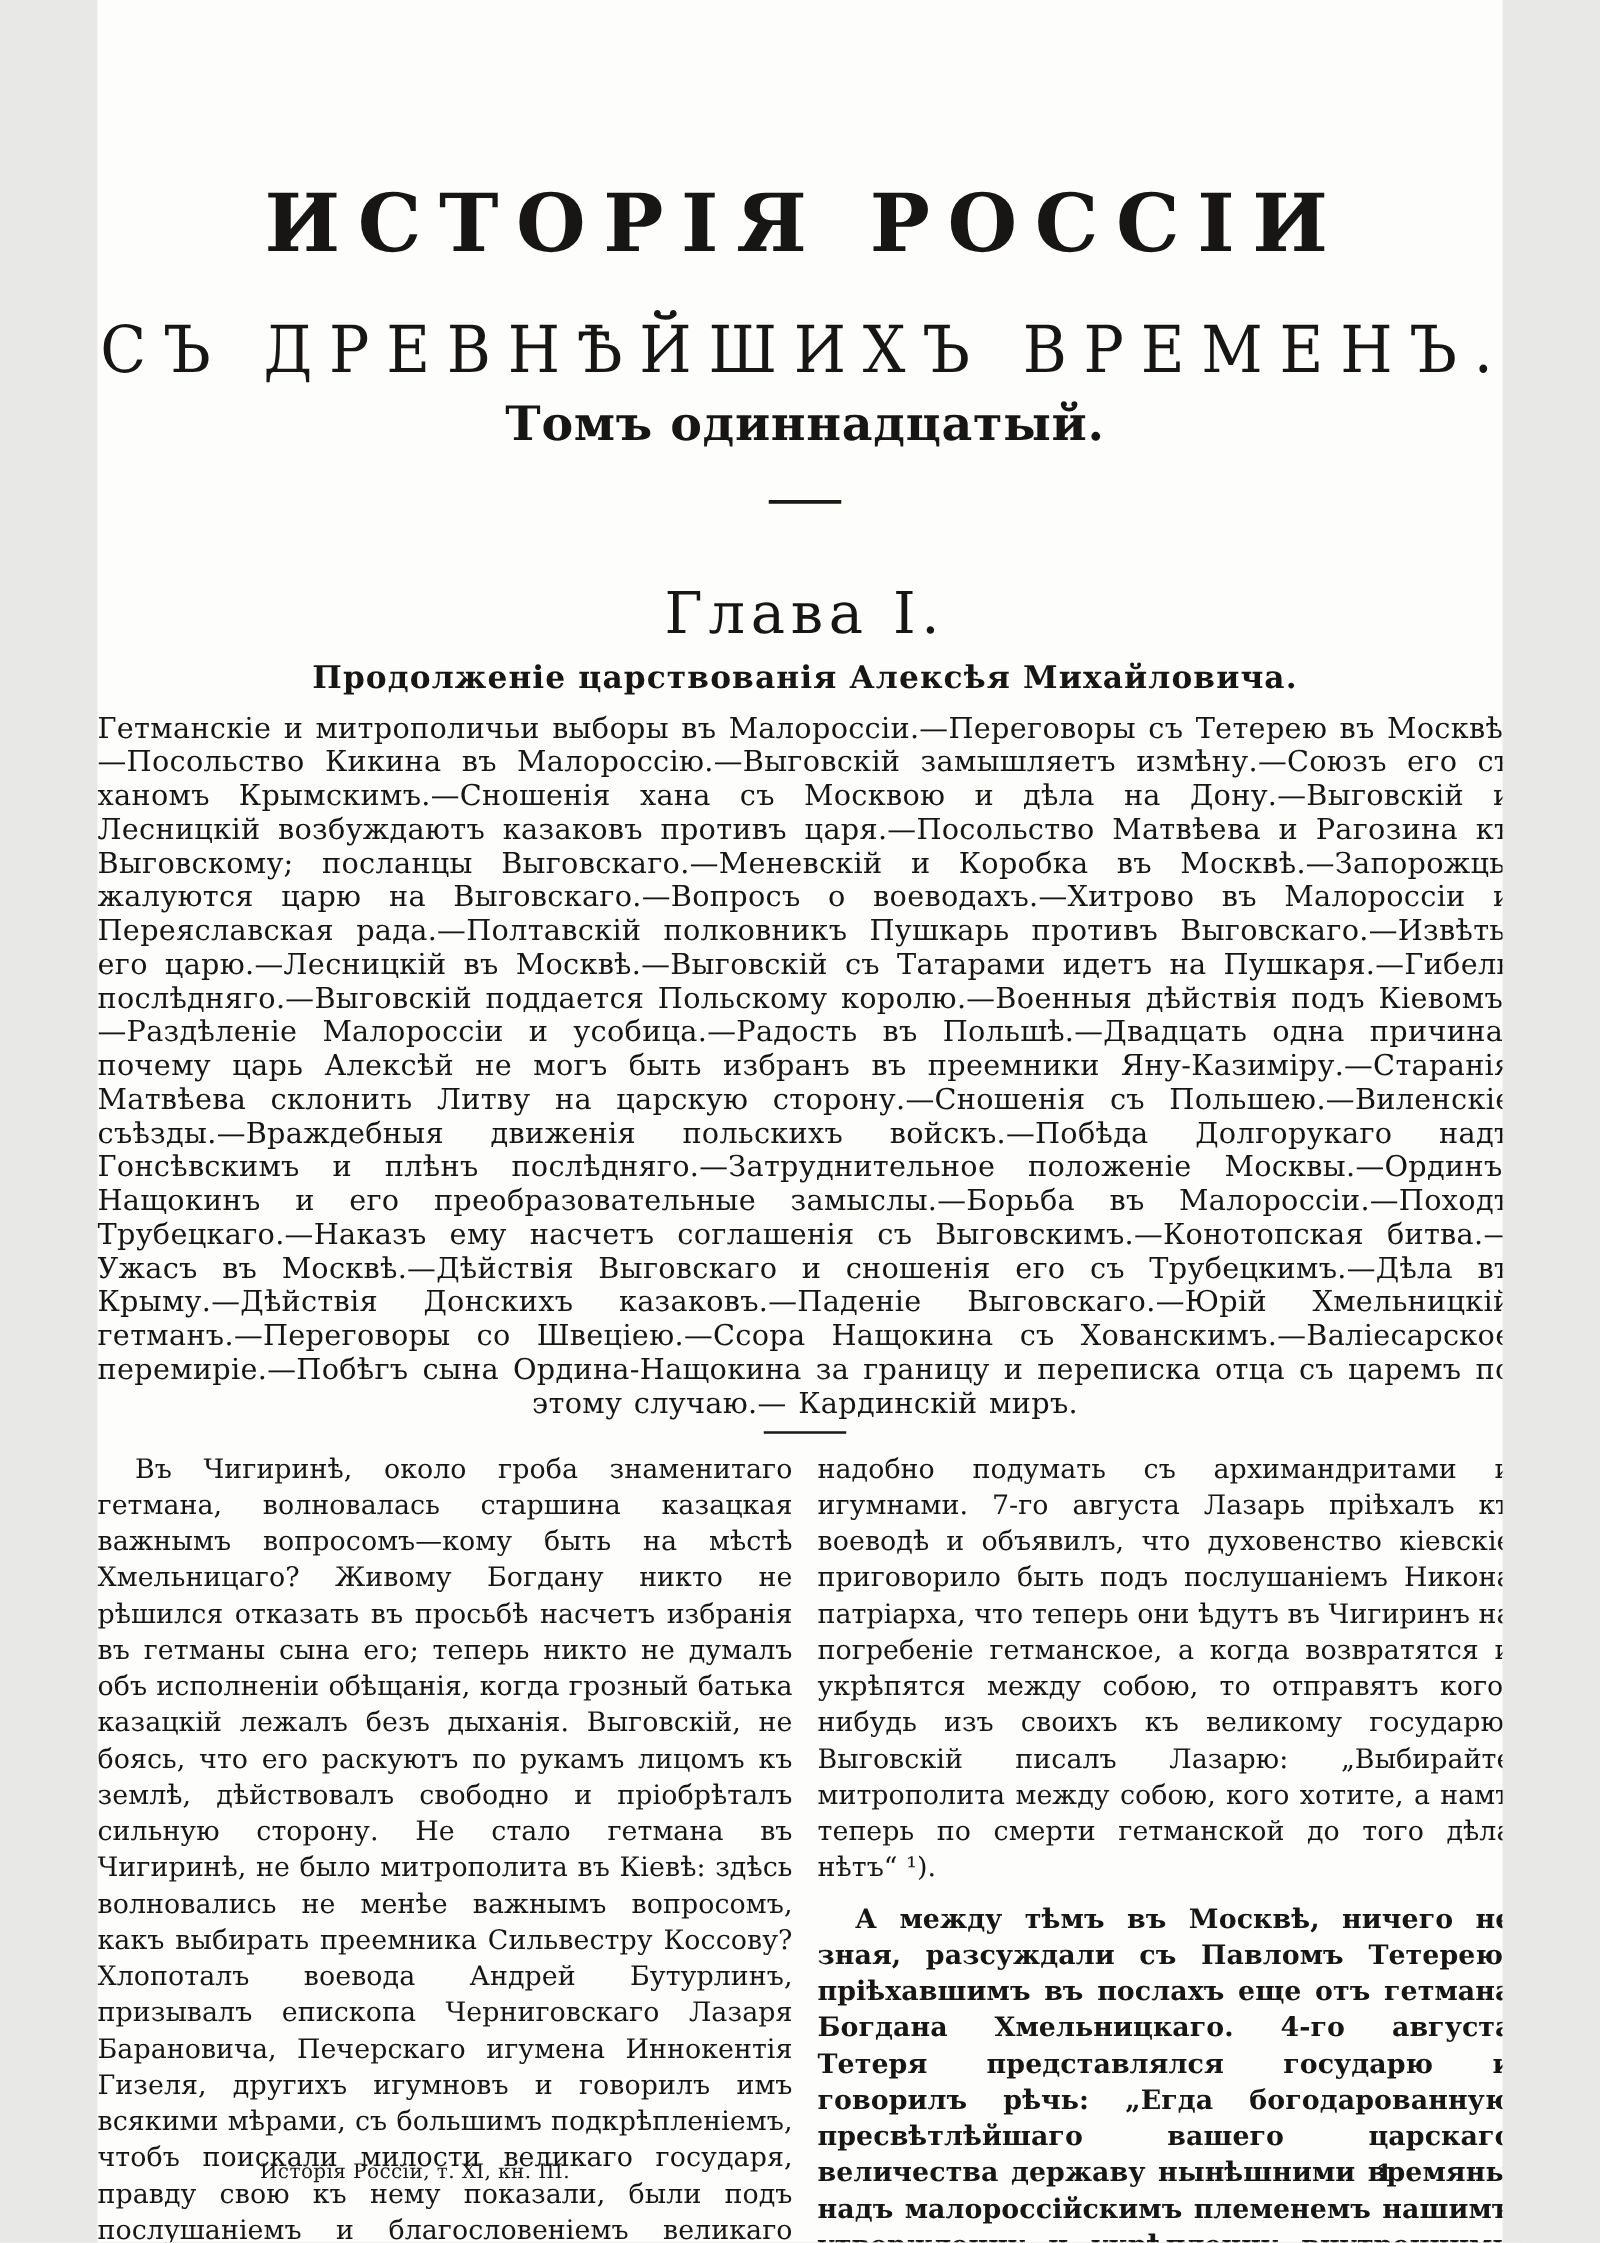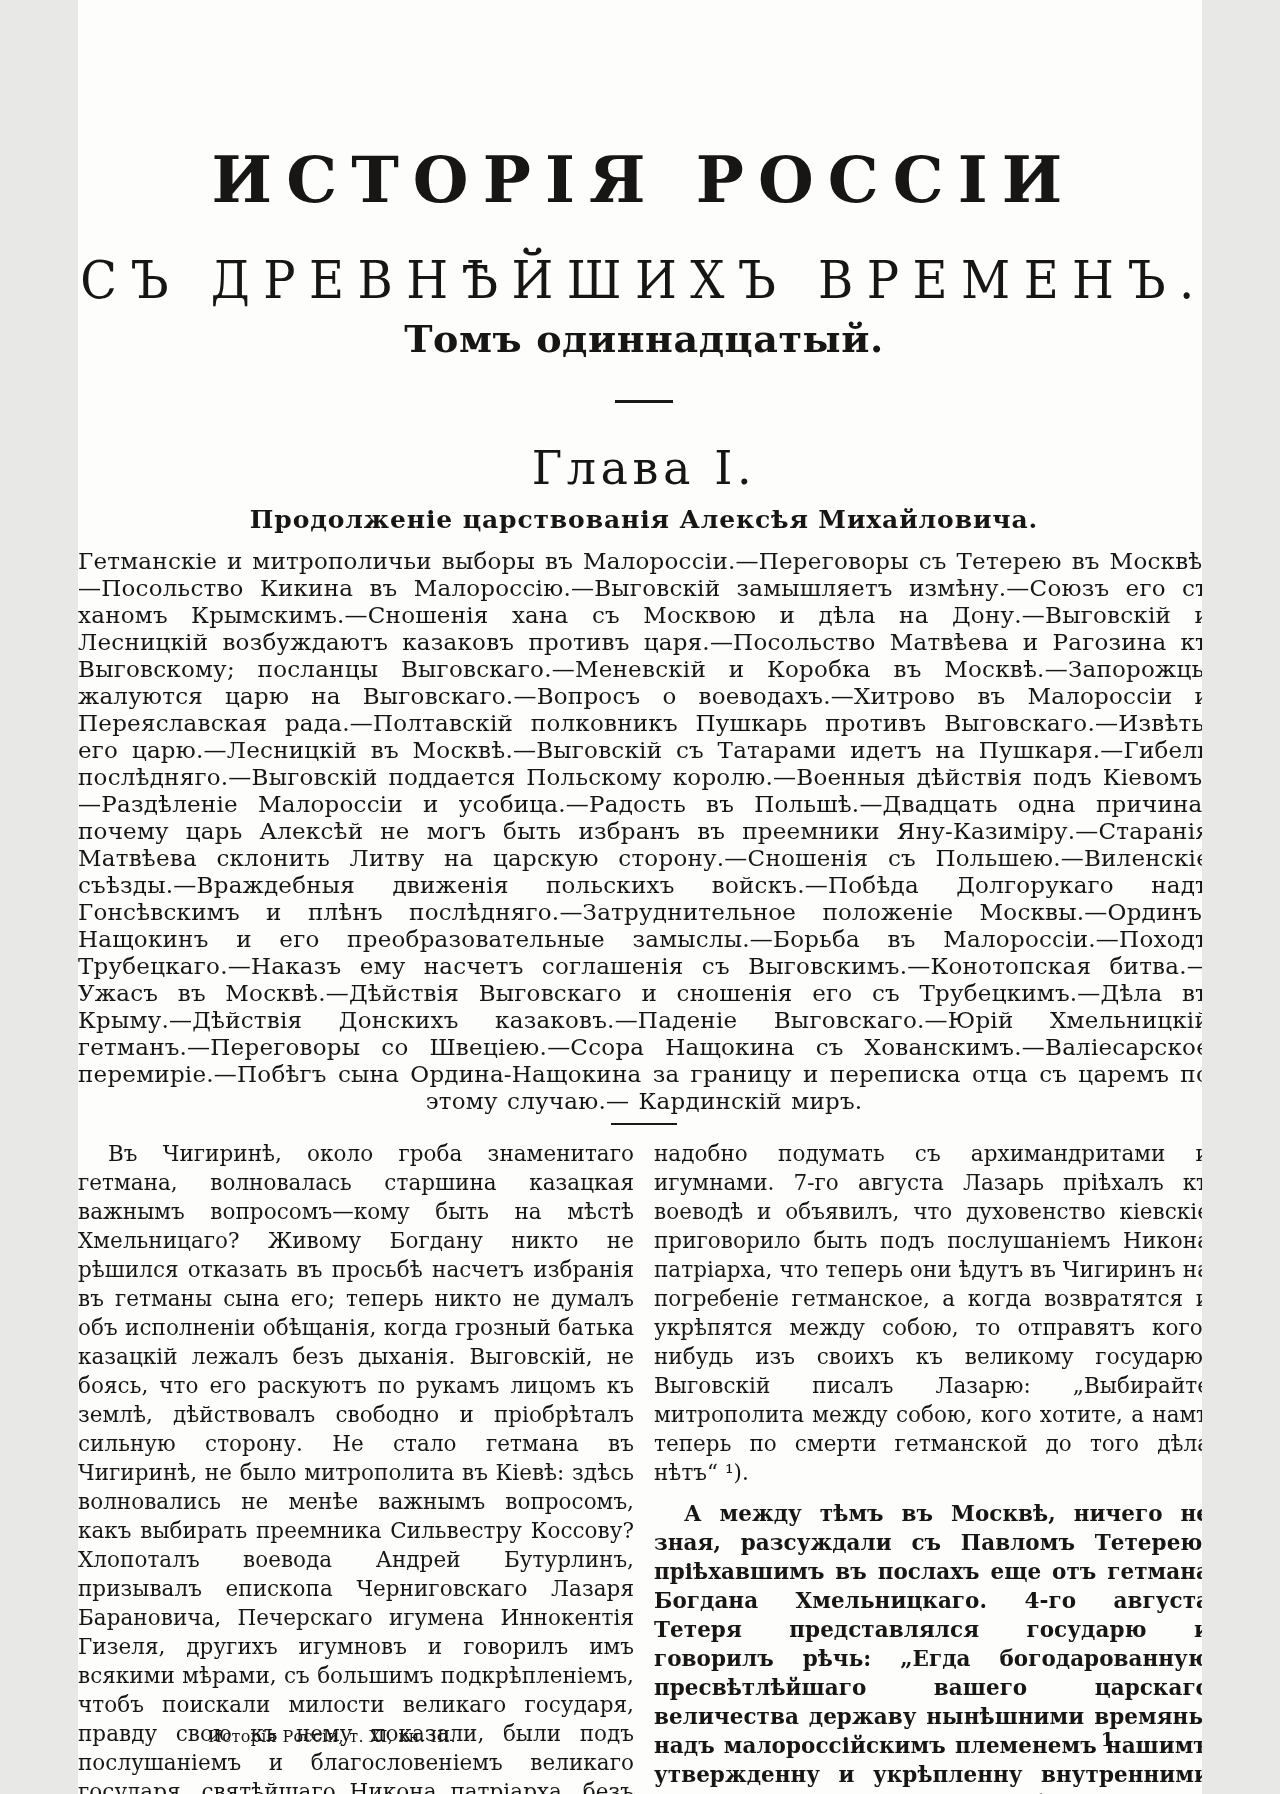--- a/index.html
+++ b/index.html
@@ -47,21 +47,21 @@
     letter-spacing: 0.015em;
     line-height: 1.0;
   }
   .rule-center {
     width: 58px;
     height: 3px;
     background: #1b1916;
     margin: 42px auto 0 auto;
   }
   .chapter-heading {
-    margin-top: 42px;
+    margin-top: 64px;
     text-align: center;
     font-size: 46px;
     font-weight: normal;
     letter-spacing: 0.10em;
     line-height: 1.0;
   }
   .chapter-subtitle {
     margin-top: 16px;
     text-align: center;
     font-size: 25px;

